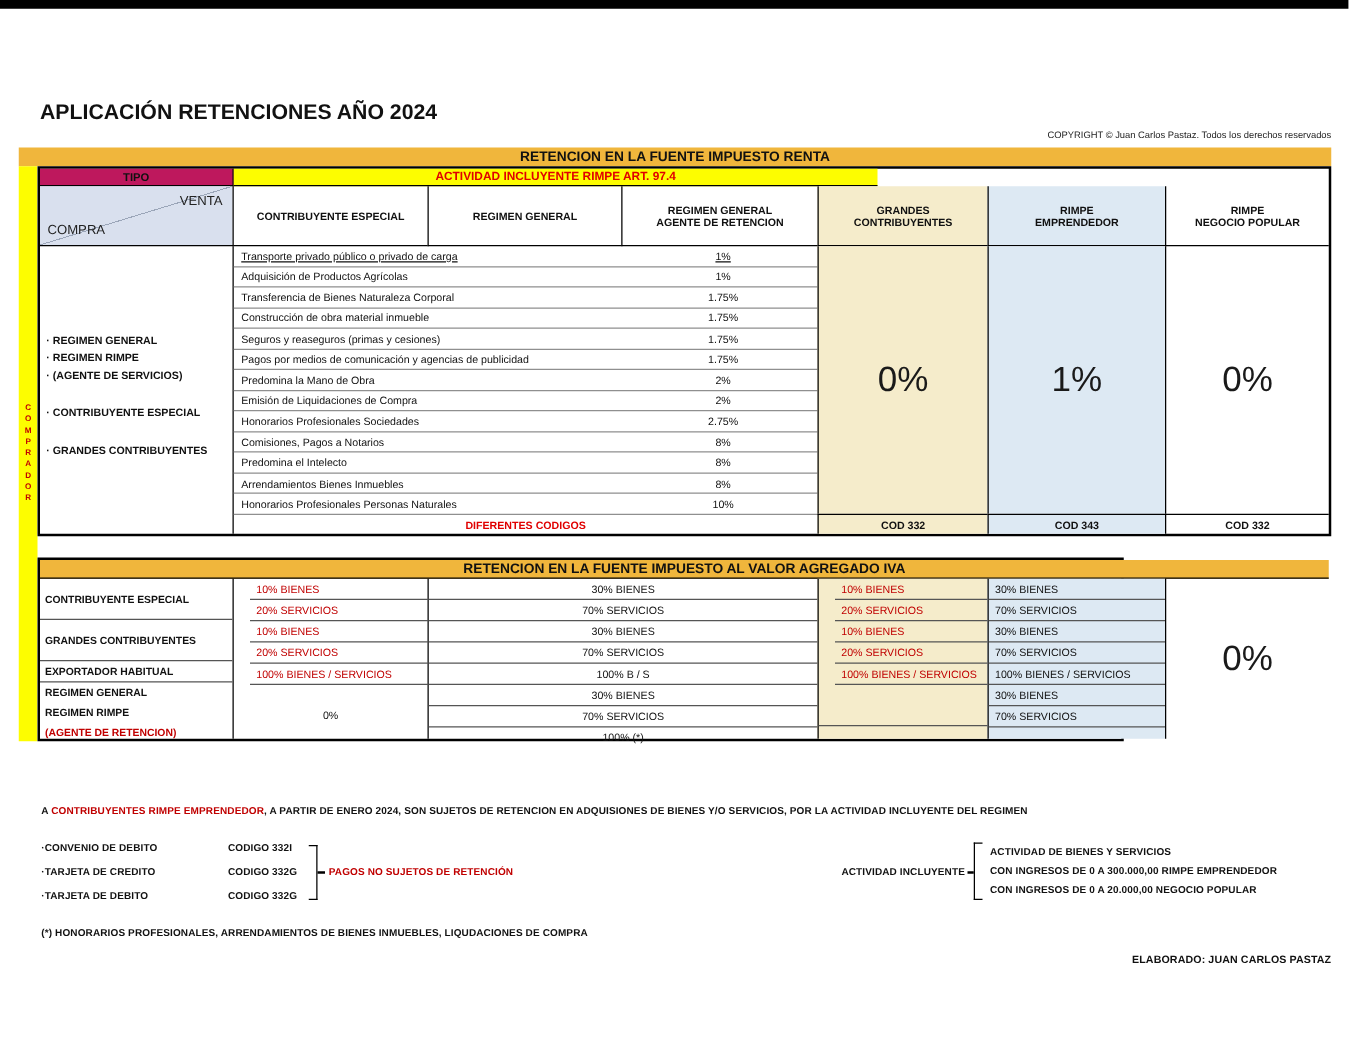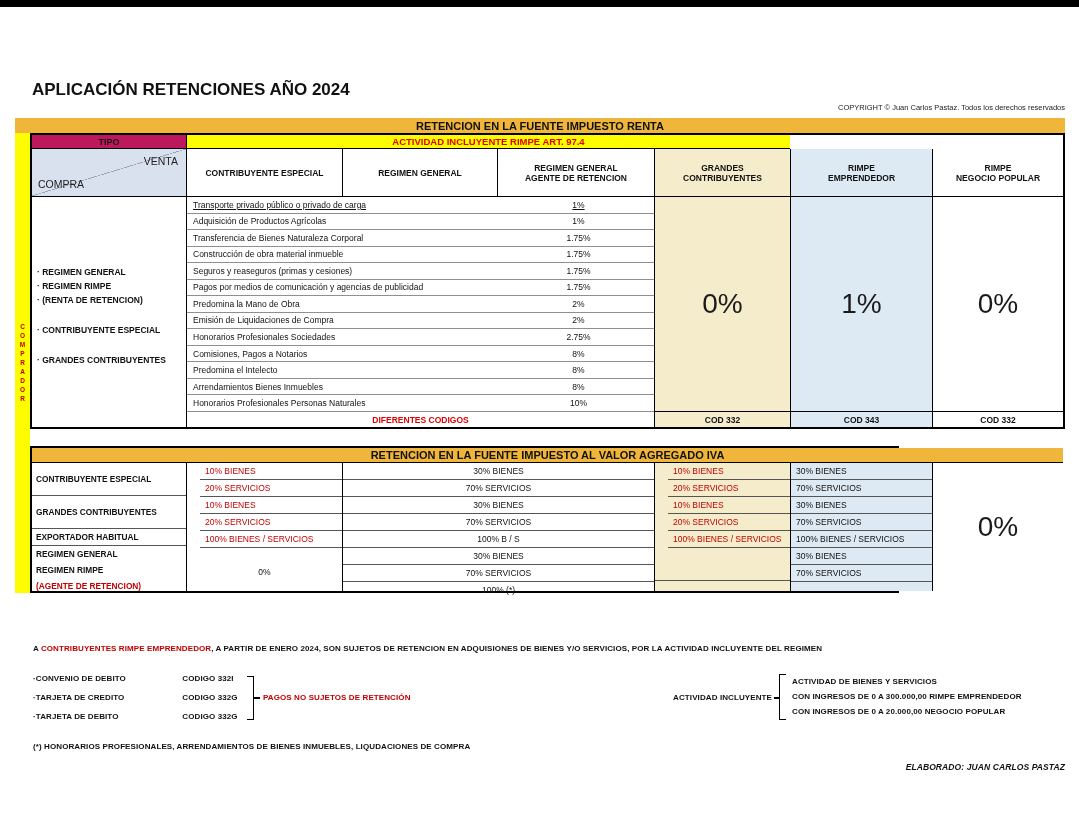--- a/index.html
+++ b/index.html
@@ -58,41 +58,41 @@
 
   <div class="abs bar cc" style="left:15px;top:118px;width:1050px;height:15px;">RETENCION EN LA FUENTE IMPUESTO RENTA</div>
 
   <div class="abs yellow cc" style="left:15px;top:133px;width:15px;height:460px;">
     <span class="vertword">COMPRADOR</span>
   </div>
 
   <div class="abs" id="renta-table">
 
     <div class="abs lav cc b br bb" style="left:0;top:0;width:155px;height:14px;font-size:9px;">TIPO</div>
-    <div class="abs yellow cc b bb bright-red" style="left:155px;top:0;width:603px;height:14px;font-size:9.5px;">ACTIVIDAD INCLUYENTE RIMPE ART. 97.4</div>
+    <div class="abs yellow cc b bb bright-red" style="left:155px;top:0;width:515px;height:14px;font-size:9.5px;">ACTIVIDAD INCLUYENTE RIMPE ART. 97.4</div>
 
     <div class="abs diag br bb" style="left:0;top:14px;width:155px;height:48px;padding-left:32px;">
       <span class="abs" style="right:8px;top:6px;font-size:10.5px;color:#222;">VENTA</span>
       <span class="abs" style="left:6px;bottom:6px;font-size:10.5px;color:#222;">COMPRA</span>
     </div>
     <div class="abs cc hdr pre bb" style="left:155px;top:14px;width:155px;height:48px;">CONTRIBUYENTE ESPECIAL</div>
     <div class="abs cc hdr pre bb bl" style="left:310px;top:14px;width:155px;height:48px;">REGIMEN GENERAL</div>
     <div class="abs cc hdr pre bb bl" style="left:465px;top:14px;width:157px;height:48px;">REGIMEN GENERAL
 AGENTE DE RETENCION</div>
     <div class="abs cc hdr pre bb bl cream" style="left:622px;top:14px;width:136px;height:48px;">GRANDES
 CONTRIBUYENTES</div>
     <div class="abs cc hdr pre bb bl blue" style="left:758px;top:14px;width:142px;height:48px;">RIMPE
 EMPRENDEDOR</div>
     <div class="abs cc hdr pre bb bl" style="left:900px;top:14px;width:131px;height:48px;">RIMPE
 NEGOCIO POPULAR</div>
 
     <div class="abs br" style="left:0;top:62px;width:155px;height:230px;">
       <div class="buyer" style="top:70px;">· REGIMEN GENERAL</div>
       <div class="buyer" style="top:84px;">· REGIMEN RIMPE</div>
-      <div class="buyer" style="top:98px;">· (RENTA DE RETENCION)</div>
+      <div class="buyer" style="top:98px;">· (AGENTE DE SERVICIOS)</div>
       <div class="buyer" style="top:128px;">· CONTRIBUYENTE ESPECIAL</div>
       <div class="buyer" style="top:158px;">· GRANDES CONTRIBUYENTES</div>
     </div>
 
     <div class="abs" style="left:155px;top:62px;width:467px;height:214px;display:flex;flex-direction:column;">
       <div class="drow" style="flex:1;text-decoration:underline;">
         <div class="c1">Transporte privado público o privado de carga</div>
         <div class="c2">1%</div>
       </div>
       <div class="drow" style="flex:1;">
@@ -237,15 +237,15 @@
 
   <div class="abs note" style="left:658px;top:693px;width:114px;text-align:right;">ACTIVIDAD INCLUYENTE</div>
   <div class="abs" style="left:774px;top:697px;width:5px;height:1.5px;background:#000;"></div>
   <div class="abs" style="left:779px;top:674px;width:7px;height:46px;border-top:1.5px solid #000;border-left:1.5px solid #000;border-bottom:1.5px solid #000;"></div>
   <div class="abs note" style="left:792px;top:677px;">ACTIVIDAD DE BIENES Y SERVICIOS</div>
   <div class="abs note" style="left:792px;top:692px;">CON INGRESOS DE 0 A 300.000,00 RIMPE EMPRENDEDOR</div>
   <div class="abs note" style="left:792px;top:707px;">CON INGRESOS DE 0 A 20.000,00 NEGOCIO POPULAR</div>
 
   <div class="abs note" style="left:33px;top:742px;">(*) HONORARIOS PROFESIONALES, ARRENDAMIENTOS DE BIENES INMUEBLES, LIQUDACIONES DE COMPRA</div>
 
-  <div class="abs note" style="right:14px;top:762px;font-style:italic;font-size:8.5px;">ELABORADO: JUAN CARLOS PASTAZ</div>
+  <div class="abs note" style="right:14px;top:762px;font-size:8.5px;">ELABORADO: JUAN CARLOS PASTAZ</div>
 
 </div>
 
 </body></html>

